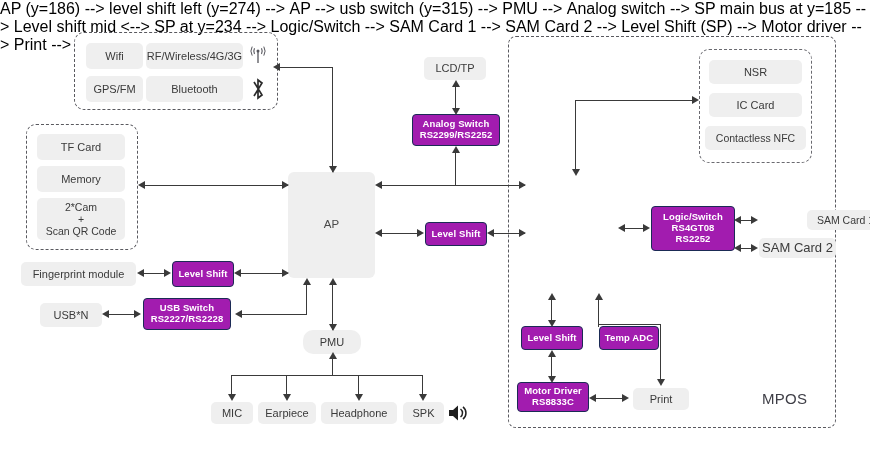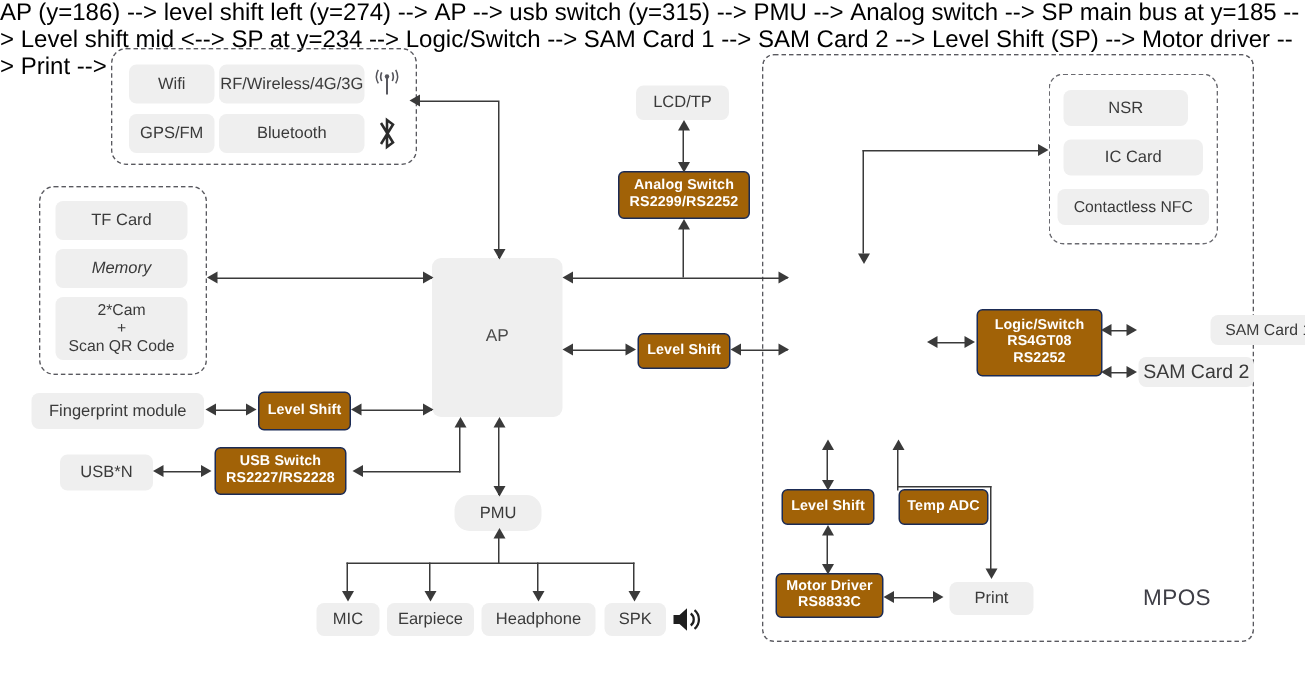--- a/index.html
+++ b/index.html
@@ -12,21 +12,21 @@
   .blk{
     position:absolute;box-sizing:border-box;display:flex;
     align-items:center;justify-content:center;text-align:center;
     line-height:1.15;white-space:pre-line;
   }
   .grey{
     background:#efefef;color:#3a3a3a;border-radius:5px;
     font-size:11px;
   }
   .navy{
-    background:#a16207;color:#ffffff;border-radius:4px;
+    background:#a21caf;color:#ffffff;border-radius:4px;
     font-size:9.5px;font-weight:bold;letter-spacing:.1px;
     border:1px solid #1b2b55;
   }
   .bigblk{
     background:#efefef;color:#4a4a4a;border-radius:6px;font-size:11.5px;
   }
   .dashgrp{
     position:absolute;box-sizing:border-box;
     border:1.6px dashed #59595f;border-radius:10px;
     background:transparent;
@@ -85,21 +85,21 @@
       <path d="M6 4 L14 17 L10 20 L10 2 L14 5 L6 18" fill="none" stroke="#2b2b2b" stroke-width="1.7" stroke-linejoin="miter"></path>
     </svg>
   </div>
 
   
   <div class="dashgrp" style="left:26px;top:124px;width:112px;height:126px;"></div>
 
   <div class="blk grey" style="left:37px;top:134px;width:88px;height:26px;text-align:right;">
     <span>TF Card</span>
   </div>
-  <div class="blk grey" style="left:37px;top:166px;width:88px;height:26px;font-style:italic;">
+  <div class="blk grey" style="left:37px;top:166px;width:88px;height:26px;">
     <span>Memory</span>
   </div>
   <div class="blk grey" style="left:37px;top:198px;width:88px;height:42px;font-size:10.5px;">
     <span>2*Cam
 +
 Scan QR Code</span>
   </div>
 
   
   <div class="blk grey" style="left:21px;top:262px;width:115px;height:24px;">
@@ -157,21 +157,21 @@
   <div class="blk navy" style="left:425px;top:222px;width:62px;height:24px;">
     <span>Level Shift</span>
   </div>
 
   
   <div class="dashgrp" style="left:508px;top:36px;width:328px;height:392px;border-radius:8px;"></div>
   <div class="mpos-label" style="left:762px;top:390px;">MPOS</div>
 
   
   <div class="dashgrp fine" style="left:699px;top:49px;width:113px;height:114px;"></div>
-  <div class="blk grey" style="left:709px;top:60px;width:83px;height:24px;">
+  <div class="blk grey" style="left:709px;top:60px;width:93px;height:24px;">
     <span>NSR</span>
   </div>
   <div class="blk grey" style="left:709px;top:93px;width:93px;height:24px;">
     <span>IC Card</span>
   </div>
   <div class="blk grey" style="left:705px;top:126px;width:101px;height:24px;font-size:10.5px;">
     <span>Contactless NFC</span>
   </div>
 
   

